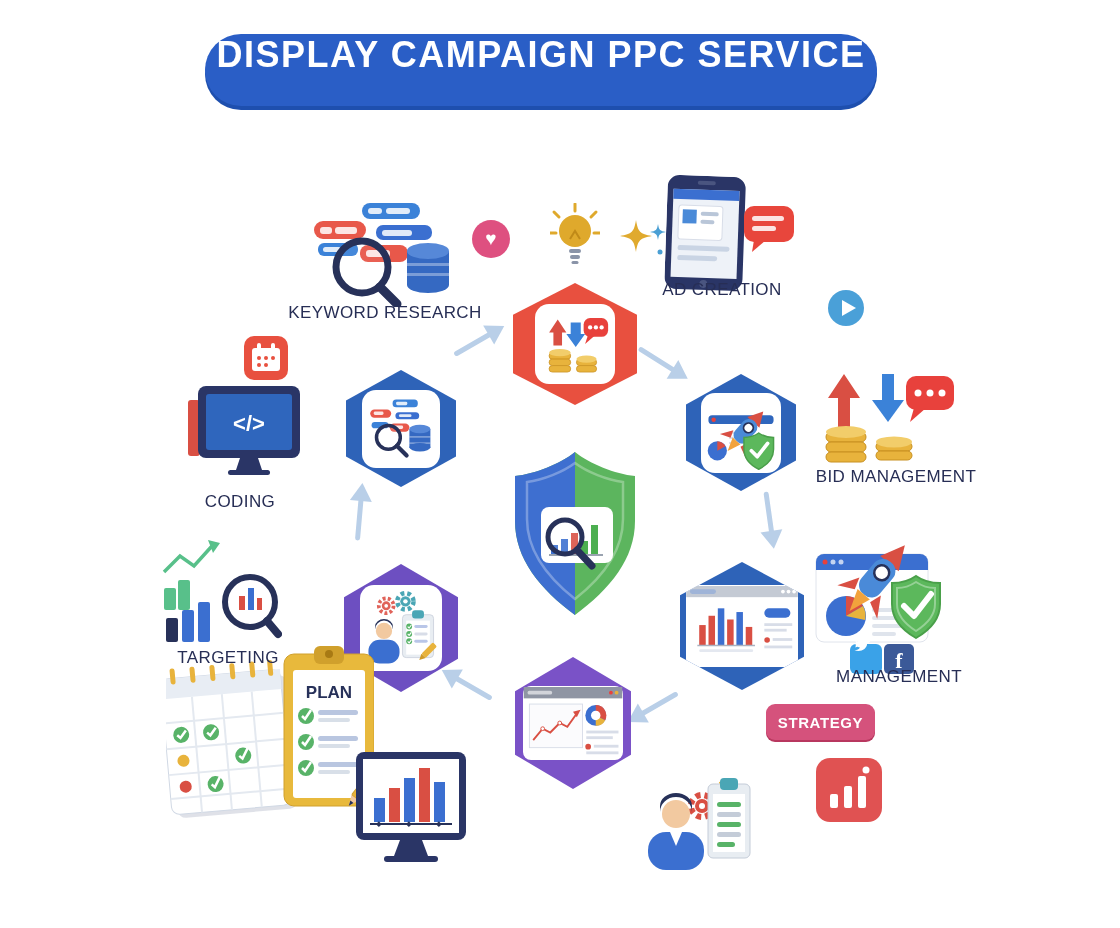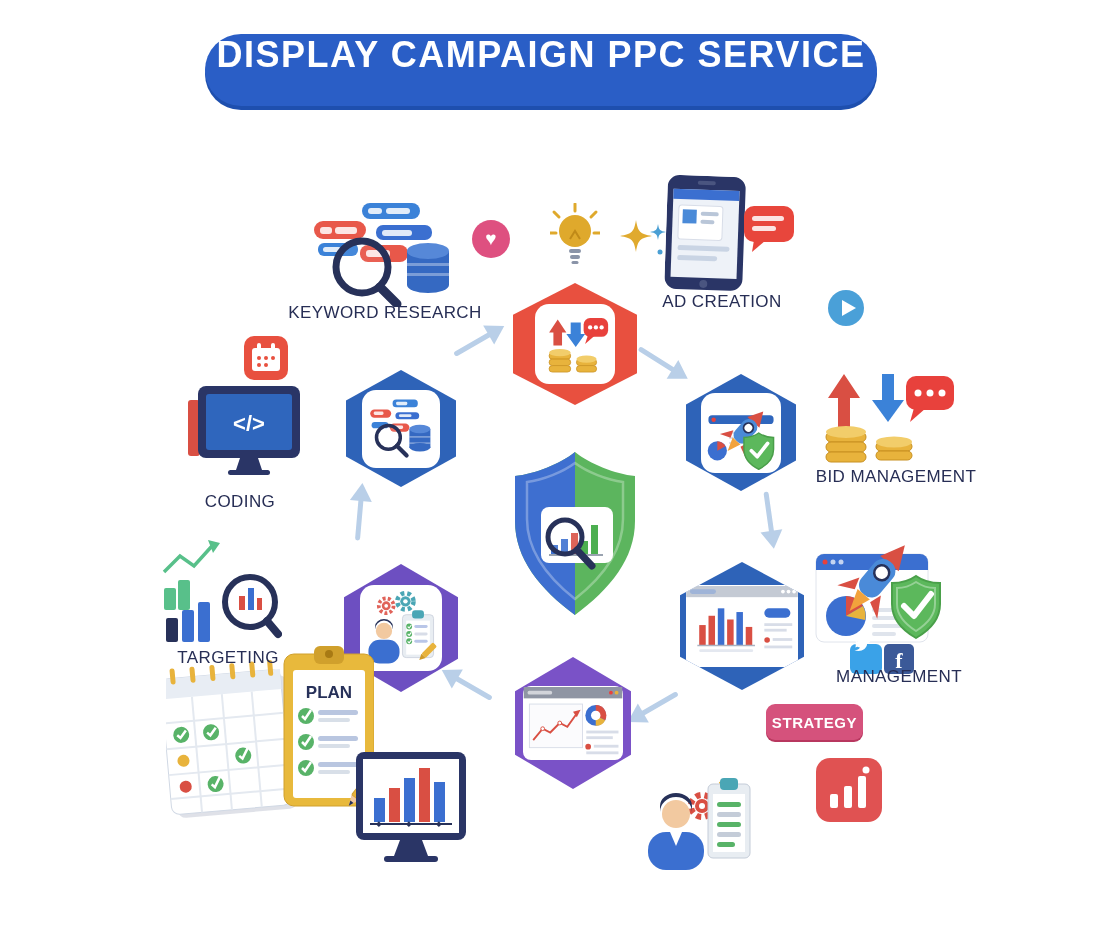--- a/index.html
+++ b/index.html
@@ -7,21 +7,21 @@
           font-family:"Liberation Sans",sans-serif;}
   .abs{position:absolute;}
   
   .banner{left:205px;top:34px;width:672px;height:72px;background:#2a5ec6;border-radius:38px;
           display:flex;justify-content:center;box-shadow:0 4px 0 #1e4fae;}
   .banner span{color:#ffffff;font-size:36px;font-weight:800;letter-spacing:1.5px;white-space:nowrap;}
   
   .lbl{position:absolute;transform:translateX(-50%);color:#272e55;font-weight:400;font-size:17px;
        letter-spacing:.4px;white-space:nowrap;}
   
-  .badge{left:766px;top:704px;width:97px;height:36px;background:#d5527c;border-radius:9px;
+  .badge{left:766px;top:704px;width:109px;height:36px;background:#d5527c;border-radius:9px;
          display:flex;align-items:center;justify-content:center;color:#fff;font-weight:800;
          font-size:15px;letter-spacing:.6px;box-shadow:0 2px 0 #b8375f;}
   
   .hex{position:absolute;clip-path:polygon(50% 0%,100% 26%,100% 74%,50% 100%,0% 74%,0% 26%);
        display:flex;align-items:center;justify-content:center;}
   .hex .card{background:#ffffff;border-radius:14px;display:flex;align-items:center;justify-content:center;}
   .hex-red{background:#e8503f;}
   .hex-blue{background:#2e63b8;}
   .hex-purple{background:#7a52c7;}
   .hex-purple2{background:#6d4fc1;}
@@ -528,21 +528,21 @@
       <rect x="38" y="124" width="32" height="30" rx="6" fill="#3aa2e8"></rect>
       <path d="M46,146 c1,-8 8,-13 16,-11 c-2,2 -3,3 -6,3 c4,1 6,0 7,-1 c0,3 -2,4 -4,5 c0,6 -8,10 -14,7 c3,0 5,-1 6,-3 c-3,0 -5,-2 -5,-4 c1,1 2,1 3,1 c-2,-1 -3,-3 -3,-5 c2,2 6,4 10,4 Z" fill="#ffffff" transform="translate(2,-4) scale(0.9)"></path>
     </g>
     <g>
       <rect x="72" y="124" width="30" height="30" rx="5" fill="#3b5998"></rect>
       <text x="87" y="148" text-anchor="middle" fill="#ffffff" font-size="22" font-weight="bold" font-family="Liberation Serif, serif">f</text>
     </g>
   </svg>
 
   <div class="lbl" style="left:385px;top:303px;">KEYWORD RESEARCH</div>
-  <div class="lbl" style="left:722px;top:292px;">AD CREATION</div>
+  <div class="lbl" style="left:722px;top:280px;">AD CREATION</div>
   <div class="lbl" style="left:896px;top:467px;">BID MANAGEMENT</div>
   <div class="lbl" style="left:899px;top:667px;">MANAGEMENT</div>
   <div class="lbl" style="left:228px;top:648px;">TARGETING</div>
   <div class="lbl" style="left:240px;top:492px;">CODING</div>
 
   <div class="abs badge">
     <span>STRATEGY</span>
   </div>
 
 </div>

